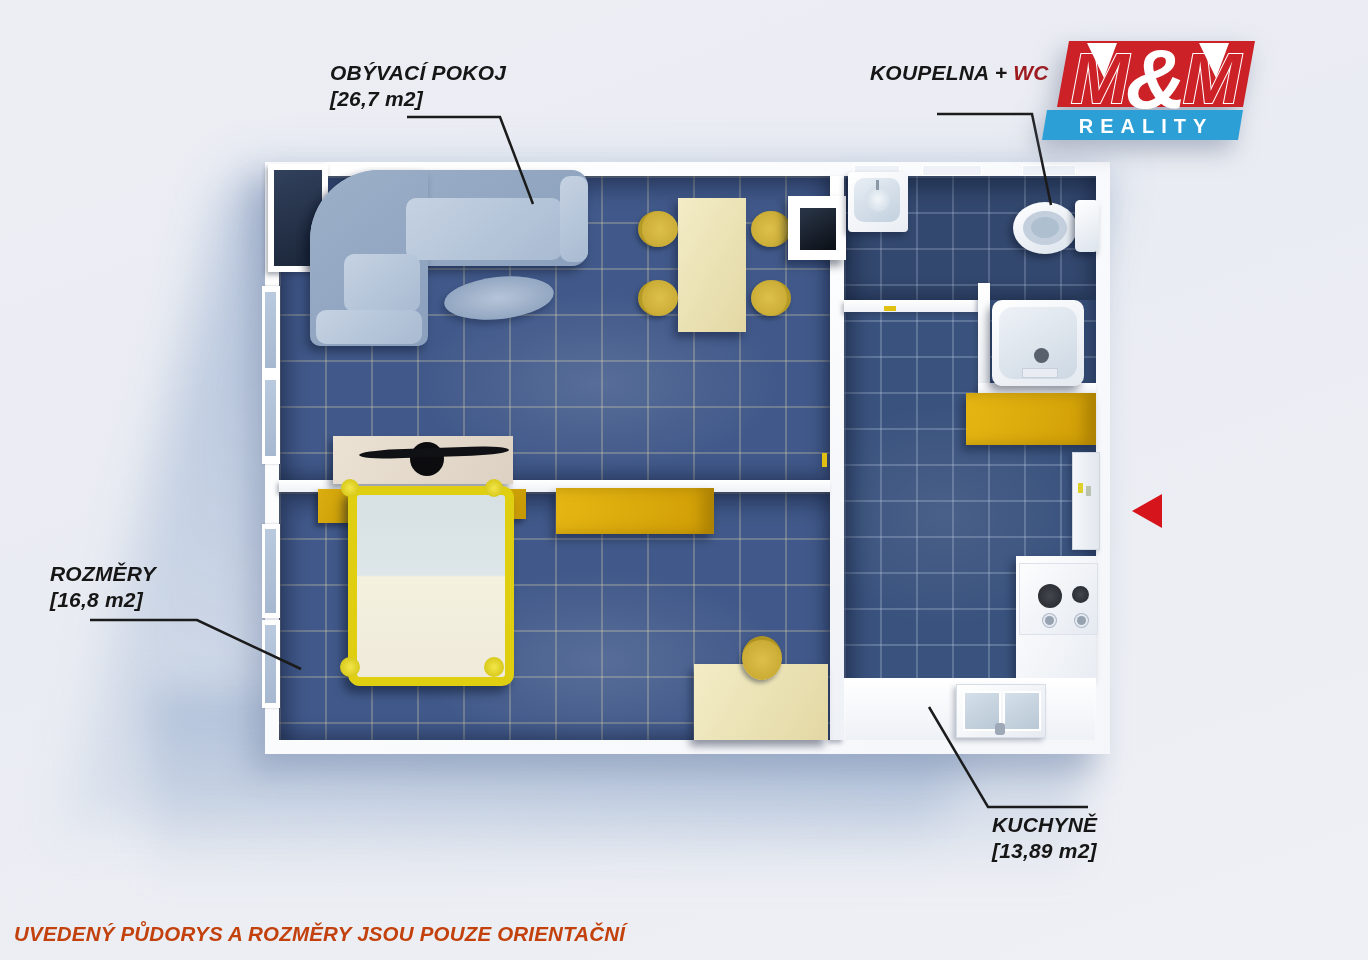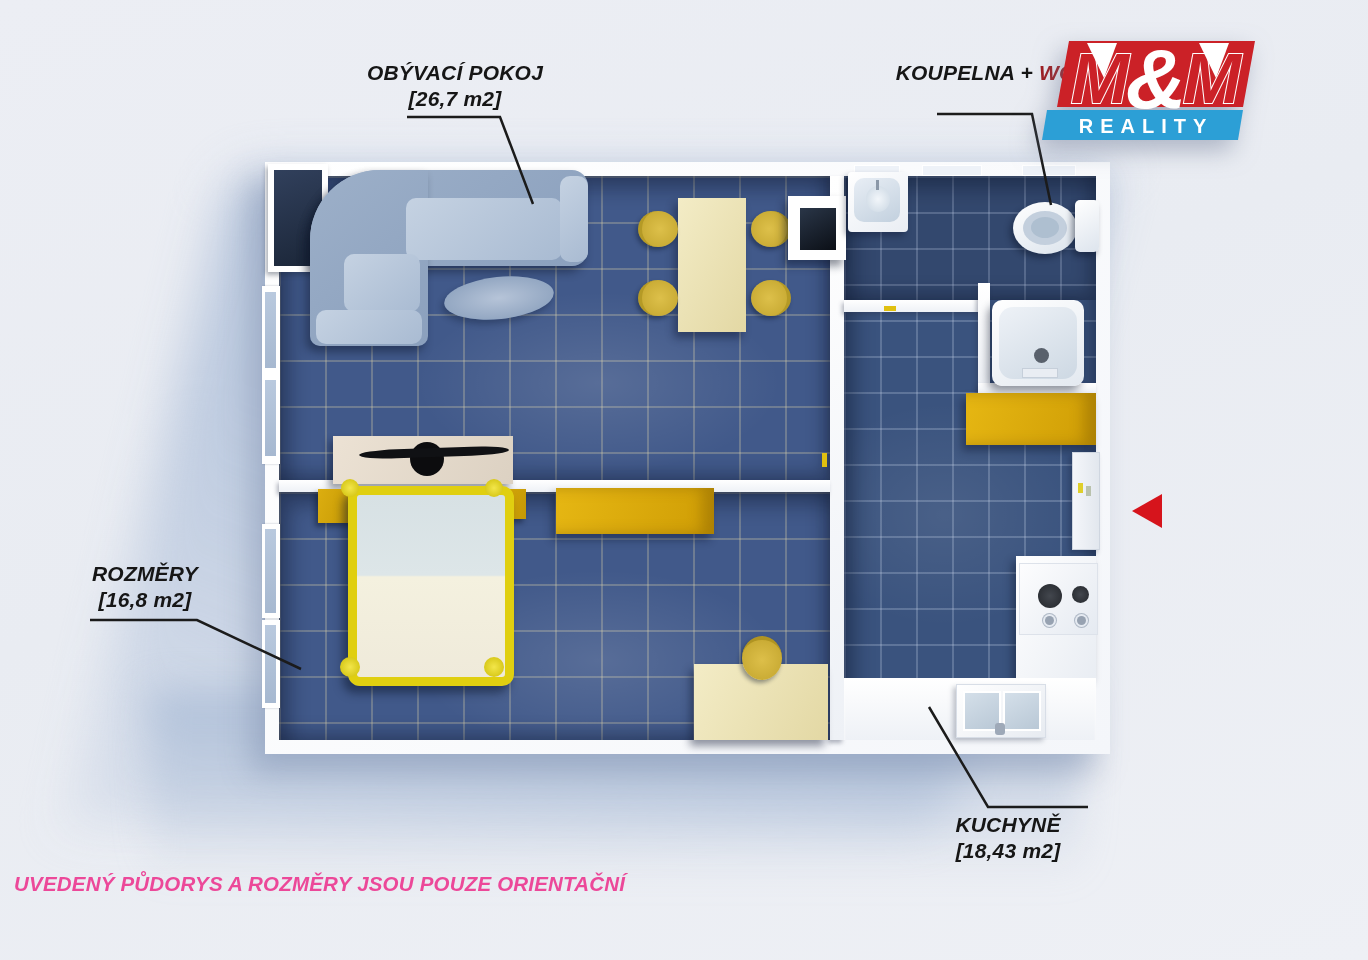--- a/index.html
+++ b/index.html
@@ -46,24 +46,24 @@
   .white-box{background:linear-gradient(145deg,#ffffff,#e9edf3);border-radius:4px;
              box-shadow:-3px 4px 6px rgba(15,25,50,.4);}
   .cream{background:linear-gradient(120deg,#f3ecc6,#e3d8a4);box-shadow:-4px 6px 8px rgba(15,25,50,.45);}
   .mustard{background:linear-gradient(110deg,#e6b713,#cf9d05);box-shadow:-4px 6px 8px rgba(15,25,50,.45), inset -12px 0 14px rgba(110,78,0,.35);}
 
   
   .sofa-part{background:linear-gradient(140deg,#9db0c9,#8ba0bd);}
   .sofa-seat{background:linear-gradient(140deg,#c5d2e2,#a9bbd2);border-radius:10px;}
 
   
-  .room-label{position:absolute;color:#161616;text-align:center;
+  .room-label{position:absolute;color:#161616;text-align:left;
       font:italic 700 21px/26px "Liberation Sans", sans-serif;letter-spacing:.2px;}
   .room-label .wc{color:#9e1c20;}
-  .disclaimer{position:absolute;left:14px;top:871px;color:#ec4899;
+  .disclaimer{position:absolute;left:14px;top:921px;color:#c2410c;
       font:italic 700 20.5px/26px "Liberation Sans", sans-serif;letter-spacing:.2px;}
 
   .annot{position:absolute;left:0;top:0;pointer-events:none;}
 
   
   .arrow-left{position:absolute;left:1132px;top:494px;width:0;height:0;
       border-top:17px solid transparent;border-bottom:17px solid transparent;
       border-right:30px solid #d6141c;}
 
   .logo-wrap{position:absolute;left:1030px;top:34px;width:235px;height:115px;
@@ -207,23 +207,23 @@
 
   <div class="room-label" style="left:870px;top:60px;width:230px;">
     <div><span>KOUPELNA +</span> <span class="wc">WC</span></div>
   </div>
 
   <div class="room-label" style="left:50px;top:561px;width:190px;">
     <div>ROZMĚRY</div>
     <div>[16,8 m2]</div>
   </div>
 
-  <div class="room-label" style="left:913px;top:812px;width:190px;">
+  <div class="room-label" style="left:992px;top:812px;width:190px;">
     <div>KUCHYNĚ</div>
-    <div>[18,43 m2]</div>
+    <div>[13,89 m2]</div>
   </div>
 
   <div class="arrow-left"></div>
 
   <div class="logo-wrap">
     <svg width="235" height="115" viewBox="0 0 235 115">
       <polygon points="39,7 225,7 213,73 27,73" fill="#cb2127"></polygon>
       <polygon points="17,76 213,76 208,106 12,106" fill="#2c9fd6"></polygon>
       <text x="70" y="69" text-anchor="middle" font-family="Liberation Sans, sans-serif" font-size="70" font-weight="bold" font-style="italic" fill="#cb2127" stroke="#ffffff" stroke-width="2" paint-order="stroke fill">M</text>
       <text x="182" y="69" text-anchor="middle" font-family="Liberation Sans, sans-serif" font-size="70" font-weight="bold" font-style="italic" fill="#cb2127" stroke="#ffffff" stroke-width="2" paint-order="stroke fill">M</text>

